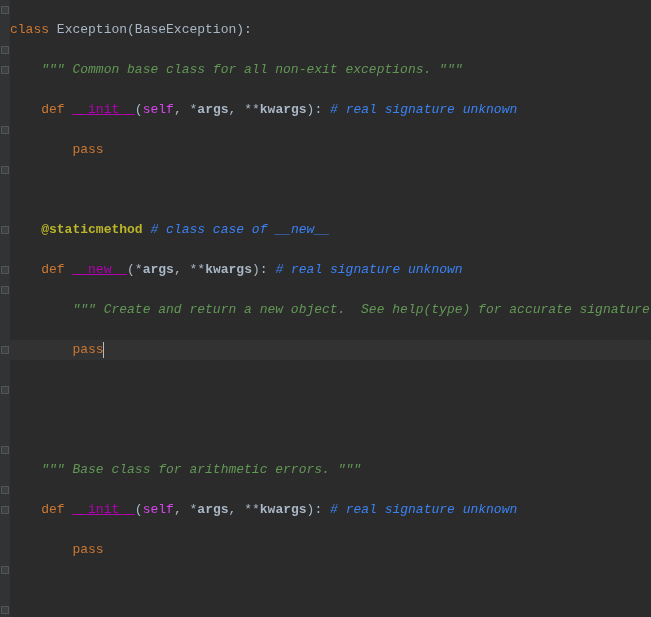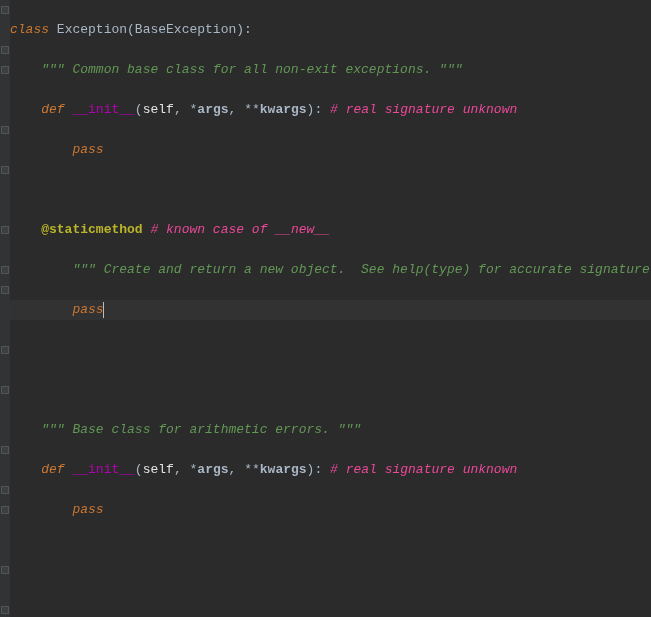--- a/index.html
+++ b/index.html
@@ -31,26 +31,26 @@
     background: #3c3f41;
   }
   .code {
     padding-left: 10px;
     white-space: pre;
   }
   .line { height: 20px; }
   .line.highlight {
     background: #323232;
   }
-  .kw { color: #cc7832; font-style: italic; }
+  .kw { color: #cc7832; }
   .cls { color: #a9b7c6; }
-  .magic { color: #b200b2; }
-  .self { color: #e5e5e5; }
+  .magic { color: #b200b2; text-decoration: underline; }
+  .self { color: #d946ef; }
   .param { color: #a9b7c6; font-weight: bold; }
-  .comment { color: #ec4899; font-style: italic; }
+  .comment { color: #3b82f6; font-style: italic; }
   .docstr { color: #629755; font-style: italic; }
   .decor { color: #bbb529; font-weight: bold; }
   .punct { color: #a9b7c6; }
   .star { color: #a9b7c6; }
   .cursor {
     display: inline-block;
     width: 1px;
     height: 16px;
     background: #bbbbbb;
     vertical-align: middle;
@@ -77,21 +77,22 @@
     <div class="fold-mark" style="top: 566px;"></div>
     <div class="fold-mark" style="top: 606px;"></div>
   </div>
 
 <div class="code">
 <div class="line"><span class="kw">class</span> <span class="cls">Exception</span><span class="punct">(</span><span class="cls">BaseException</span><span class="punct">)</span><span class="punct">:</span></div>
 <div class="line">    <span class="docstr">""" Common base class for all non-exit exceptions. """</span></div>
 <div class="line">    <span class="kw">def</span> <span class="magic">__init__</span><span class="punct">(</span><span class="self">self</span><span class="punct">,</span> <span class="star">*</span><span class="param">args</span><span class="punct">,</span> <span class="star">**</span><span class="param">kwargs</span><span class="punct">)</span><span class="punct">:</span> <span class="comment"># real signature unknown</span></div>
 <div class="line">        <span class="kw">pass</span></div>
 <div class="line"></div>
-<div class="line">    <span class="decor">@staticmethod</span> <span class="comment"># known case of __new__</span></div>
+<div class="line">    <span class="decor">@staticmethod</span> <span class="comment"># class case of __new__</span></div>
+<div class="line">    <span class="kw">def</span> <span class="magic">__new__</span><span class="punct">(</span><span class="star">*</span><span class="param">args</span><span class="punct">,</span> <span class="star">**</span><span class="param">kwargs</span><span class="punct">)</span><span class="punct">:</span> <span class="comment"># real signature unknown</span></div>
 <div class="line">        <span class="docstr">""" Create and return a new object.  See help(type) for accurate signature. """</span></div>
 <div class="line highlight">        <span class="kw">pass</span><span class="cursor"></span></div>
 <div class="line"></div>
 <div class="line"></div>
 <div class="line">    <span class="docstr">""" Base class for arithmetic errors. """</span></div>
 <div class="line">    <span class="kw">def</span> <span class="magic">__init__</span><span class="punct">(</span><span class="self">self</span><span class="punct">,</span> <span class="star">*</span><span class="param">args</span><span class="punct">,</span> <span class="star">**</span><span class="param">kwargs</span><span class="punct">)</span><span class="punct">:</span> <span class="comment"># real signature unknown</span></div>
 <div class="line">        <span class="kw">pass</span></div>
 
 
 

